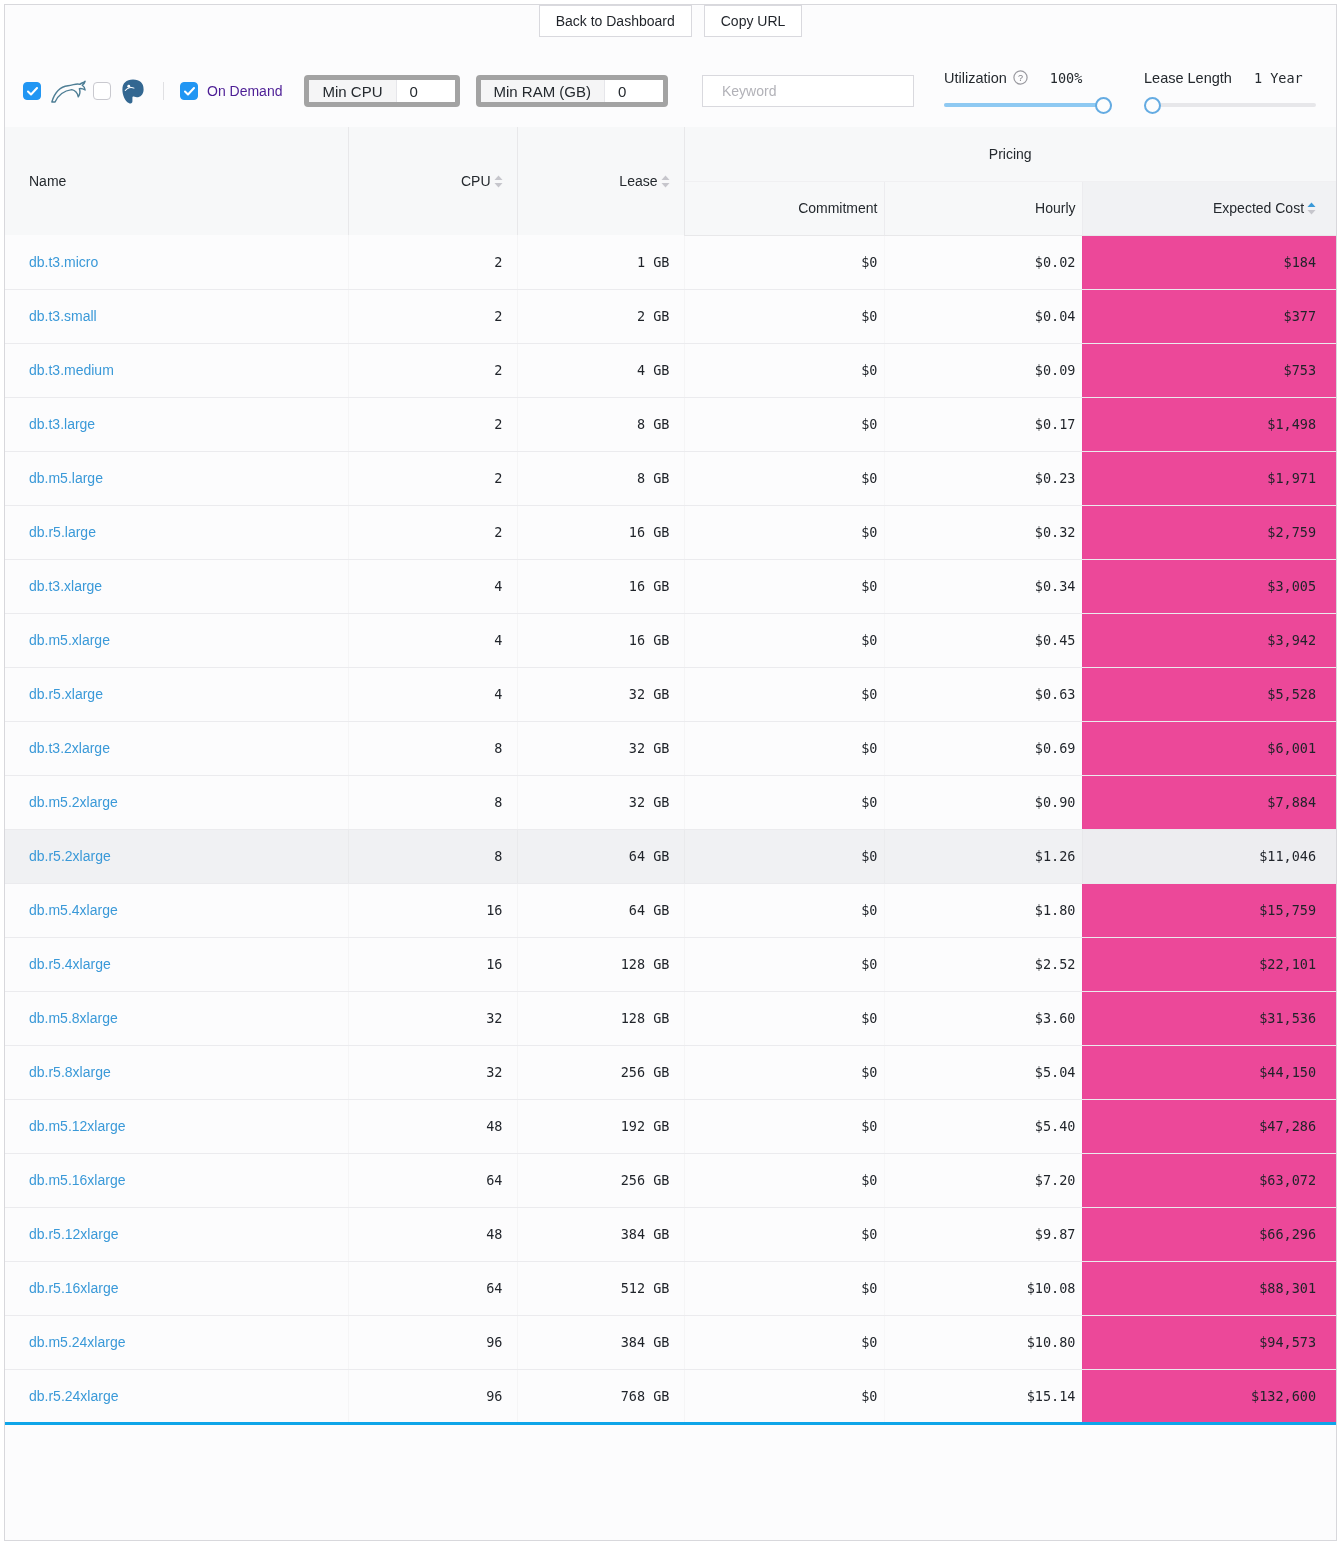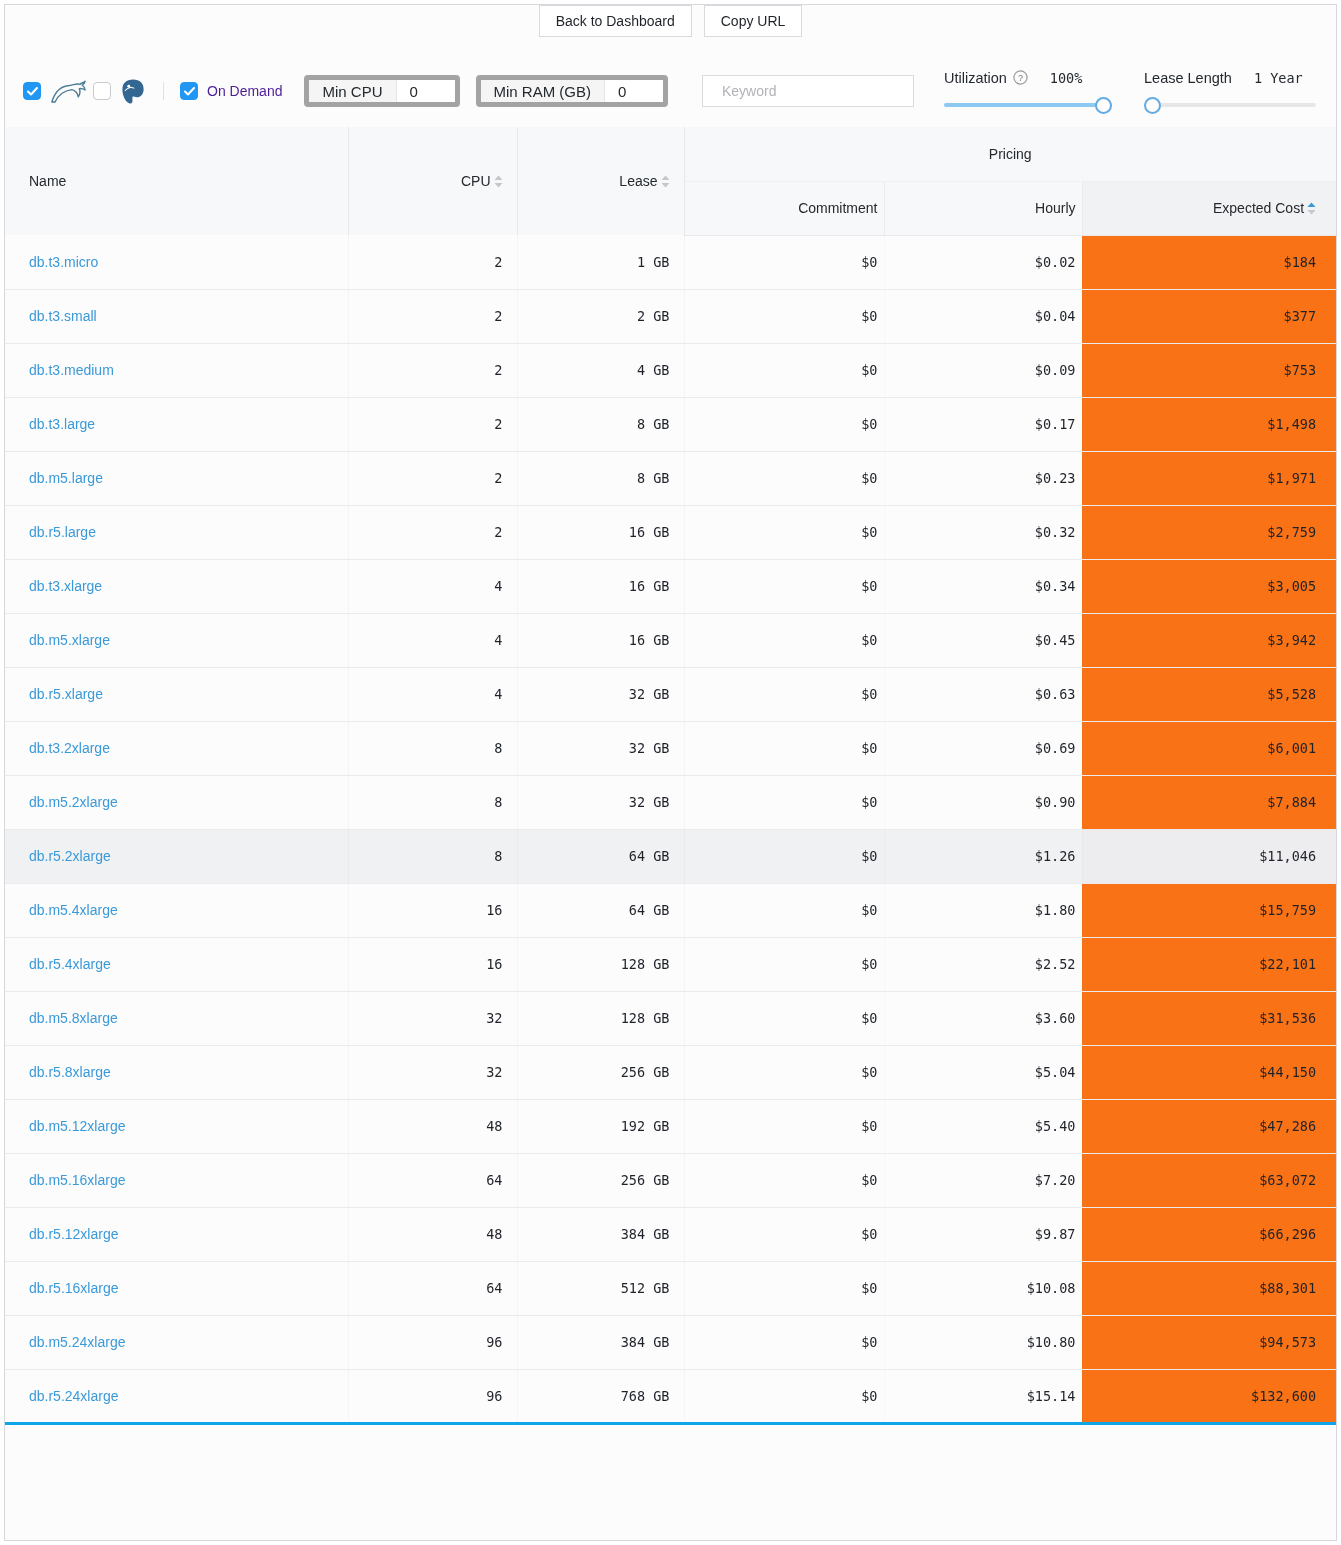--- a/index.html
+++ b/index.html
@@ -47,21 +47,21 @@
   .sort svg { vertical-align:-2px; margin-left:3px; }
   .sort path { fill:#c6c6cc; }
   th.sorted-asc .s-up { fill:#3a99d8; }
 
   tbody td { height:54px; border-bottom:1px solid #ebebee; color:#1f2329; }
   tbody tr:last-child td { border-bottom:3px solid #0ea5e9; }
   td.c-name { padding-left:24px; border-right:1px solid rgba(0,0,0,0.028); }
   td.c-name a { color:#3a99d8; text-decoration:none; cursor:pointer; }
   td.c-num { text-align:right; padding-right:14px; font-family:"DejaVu Sans Mono", monospace; font-size:13.5px; border-right:1px solid rgba(0,0,0,0.028); }
   td.c-money { text-align:right; padding-right:6px; font-family:"DejaVu Sans Mono", monospace; font-size:13.5px; border-right:1px solid rgba(0,0,0,0.02); }
-  td.c-expected { text-align:right; padding-right:20px; font-family:"DejaVu Sans Mono", monospace; font-size:13.5px; background:#f97316; }
+  td.c-expected { text-align:right; padding-right:20px; font-family:"DejaVu Sans Mono", monospace; font-size:13.5px; background:#ec4899; }
   tr.highlighted td { background:#f0f1f3; }
   tr.highlighted td.c-expected { background:#ededf0; }
 </style>
 </head>
 <body>
 
 <div class="page">
 
 
   <div class="top-buttons">

